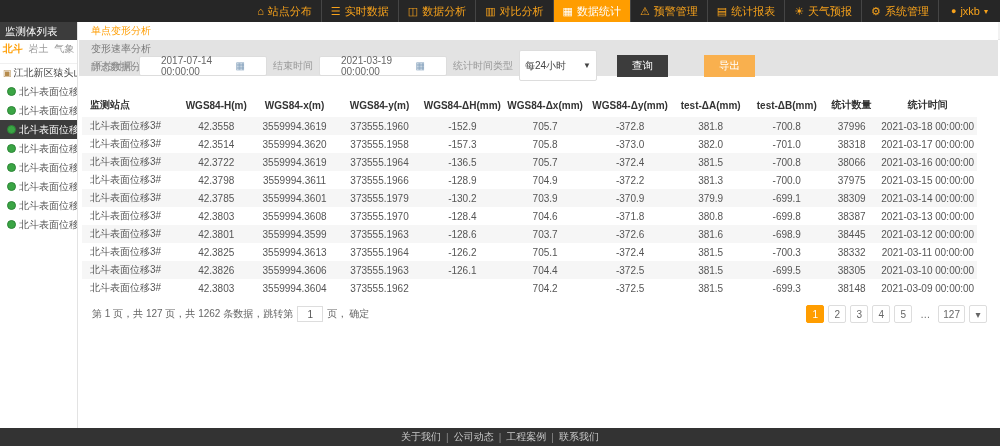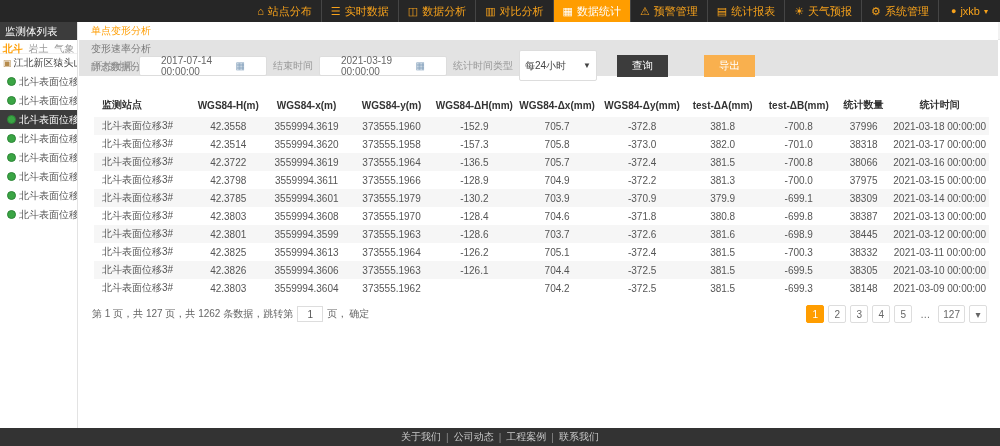--- a/index.html
+++ b/index.html
@@ -26,21 +26,21 @@
     padding: 0 12px; border-left: 1px solid #454545; cursor: pointer; white-space: nowrap;
   }
   .user-icon { font-size: 9px; }
   .nav-caret { font-size: 8px; }
   
   .sidebar {
     position: absolute; top: 22px; left: 0; width: 78px; bottom: 18px;
     background: #fff; border-right: 1px solid #e3e3e3; overflow: hidden;
   }
   .sb-title { height: 18px; line-height: 18px; background: #3c3c3c; color: #fff; font-size: 10.5px; padding-left: 5px; white-space: nowrap; }
-  .sb-tabs { display: flex; height: 14px; border-bottom: 1px solid #f0f0f0; }
+  .sb-tabs { display: flex; height: 24px; border-bottom: 1px solid #f0f0f0; }
   .sb-tab { flex: 1; text-align: center; line-height: 18px; font-size: 10px; color: #999; cursor: pointer; }
   .sb-tab.active { color: #ff9d00; font-weight: bold; }
   .sb-group {
     display: flex; align-items: center; gap: 2px; height: 18px; padding: 0 3px;
     font-size: 10px; color: #444; white-space: nowrap; overflow: hidden; cursor: pointer;
   }
   .sb-group-icon { color: #b58b4c; font-size: 9px; }
   .sb-item {
     display: flex; align-items: center; gap: 3px; height: 19px; padding-left: 7px;
     font-size: 10px; color: #555; white-space: nowrap; overflow: hidden; cursor: pointer;
@@ -71,21 +71,21 @@
     padding: 0 5px; color: #444; cursor: pointer; background: #fff;
   }
   .fcaret { font-size: 8px; color: #444; }
   .btn {
     height: 22px; border: none; border-radius: 0; color: #fff; font-size: 10.5px;
     padding: 0 15px; cursor: pointer; font-family: inherit;
   }
   .btn-query { background: #3c3c3c; margin-left: 14px; }
   .btn-export { background: #f9b04e; margin-left: 30px; }
   
-  .grid { width: calc(100% - 26px); margin: 12px 15px 0; border-collapse: collapse; table-layout: fixed; font-size: 10px; }
+  .grid { width: calc(100% - 26px); margin: 12px 3px 0; border-collapse: collapse; table-layout: fixed; font-size: 10px; }
   .grid th { font-size: 10px; color: #333; font-weight: bold; height: 24px; text-align: center; white-space: nowrap; overflow: hidden; background: #fff; }
   .grid td { color: #555; height: 18px; text-align: center; white-space: nowrap; overflow: hidden; }
   .grid tbody tr:nth-child(odd) { background: #f6f6f6; }
   .grid th:first-child, .grid td:first-child { text-align: left; padding-left: 8px; }
   .grid th:nth-child(1),  .grid td:nth-child(1)  { width: 11%; }
   .grid th:nth-child(2),  .grid td:nth-child(2)  { width: 8%; }
   .grid th:nth-child(3),  .grid td:nth-child(3)  { width: 9.5%; }
   .grid th:nth-child(4),  .grid td:nth-child(4)  { width: 9.5%; }
   .grid th:nth-child(5),  .grid td:nth-child(5)  { width: 9%; }
   .grid th:nth-child(6),  .grid td:nth-child(6)  { width: 9.5%; }

